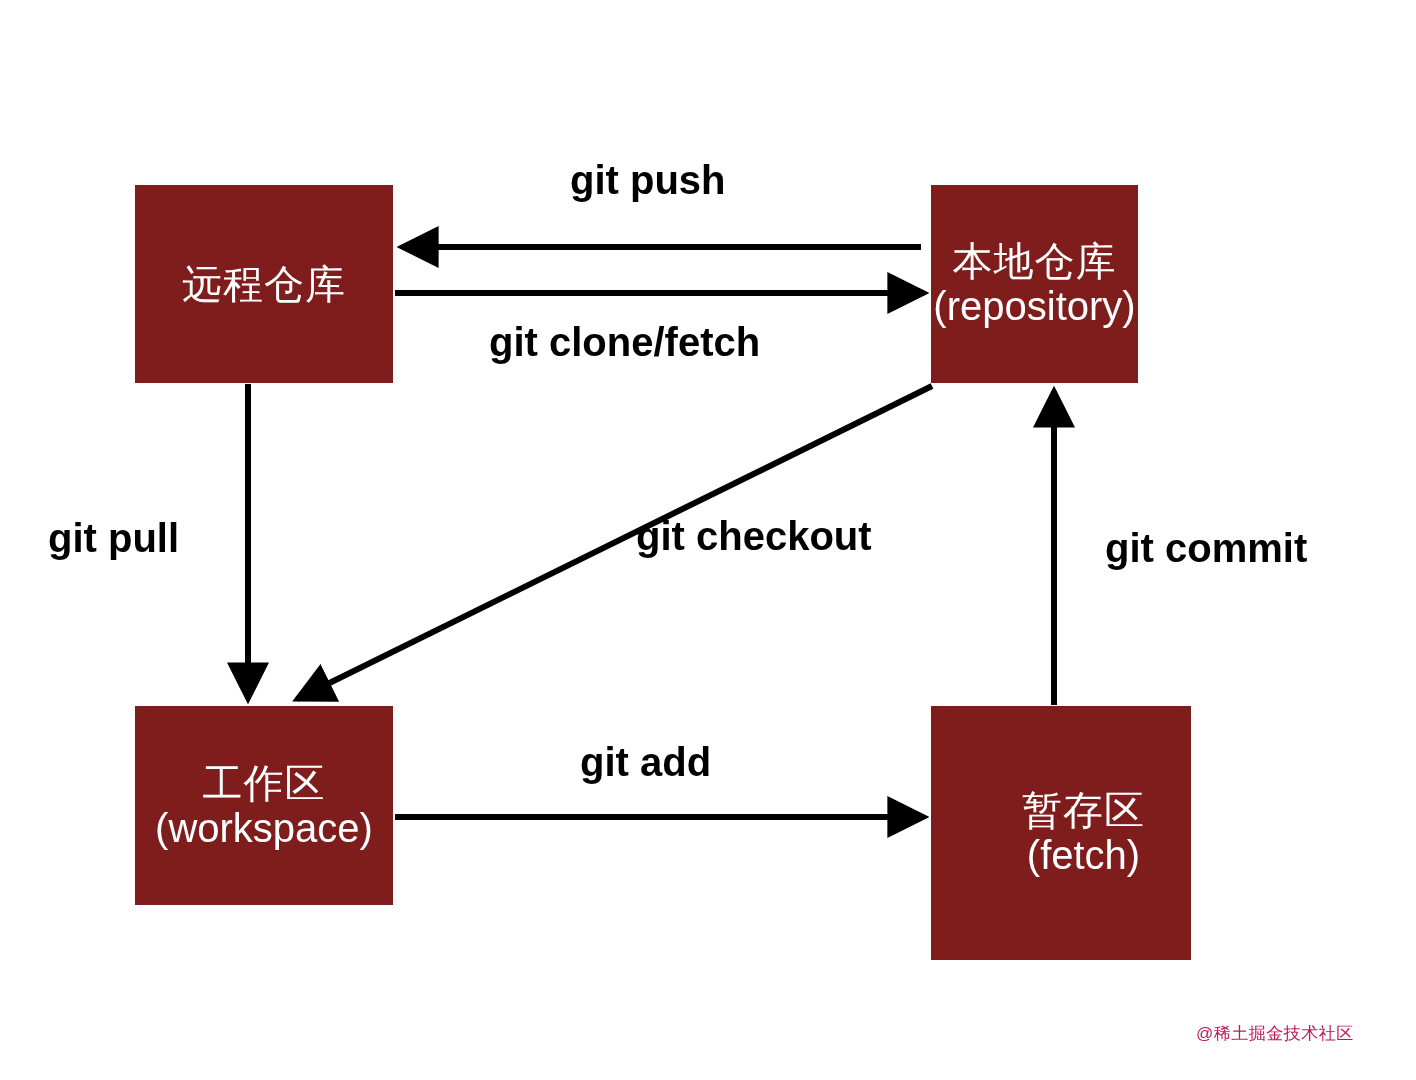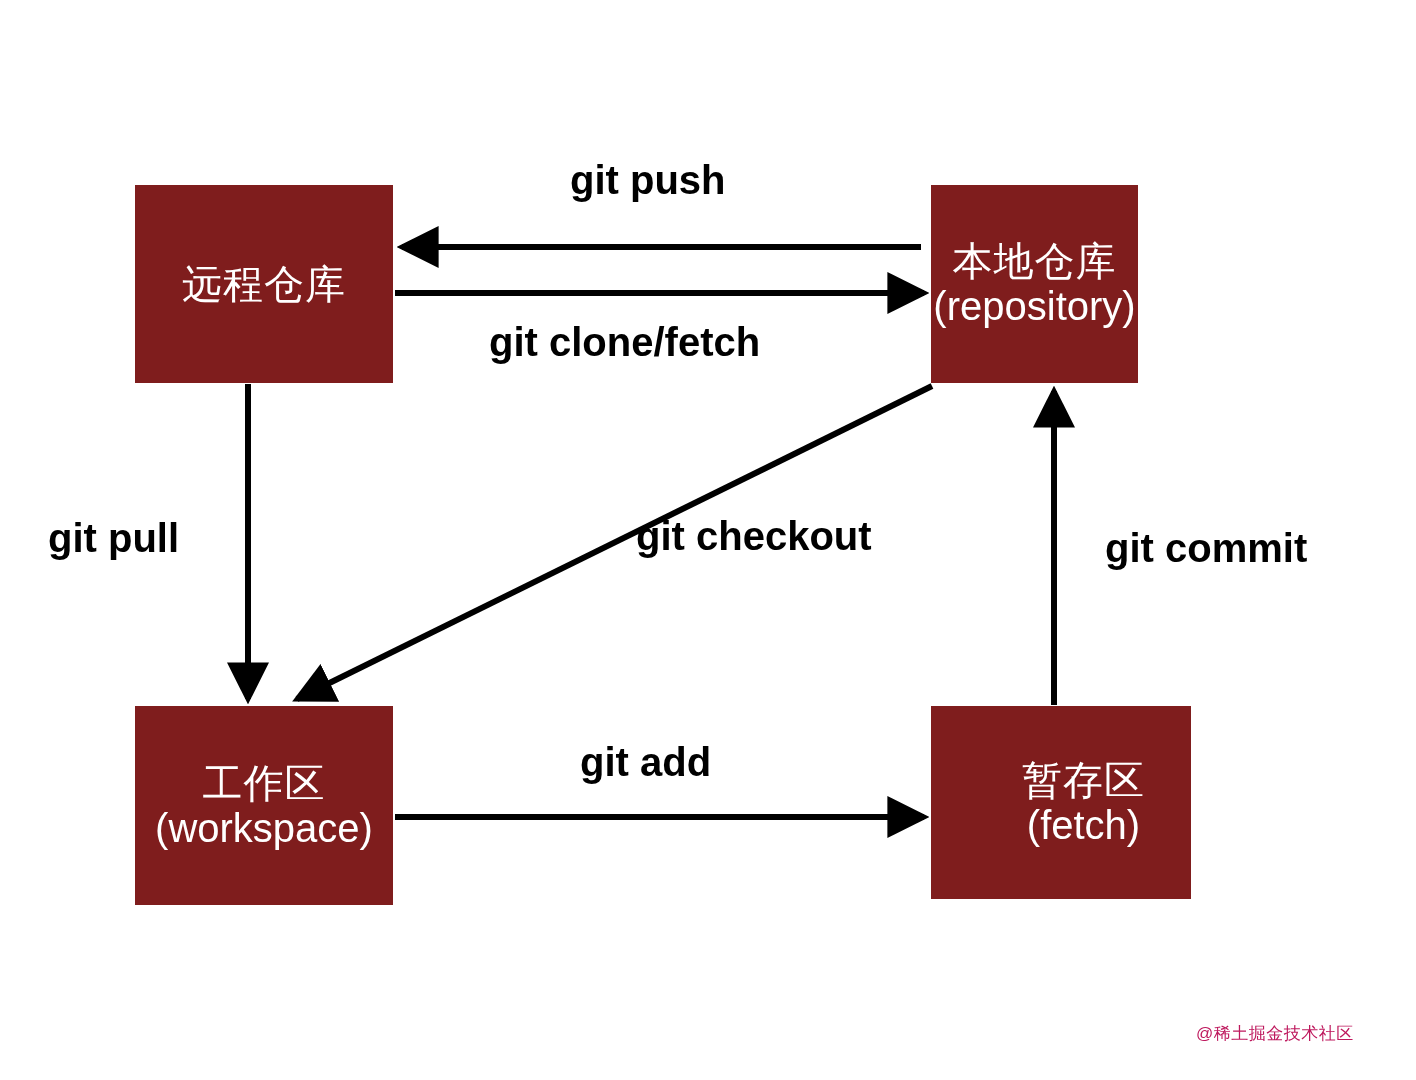--- a/index.html
+++ b/index.html
@@ -32,21 +32,21 @@
     text-align: center;
     box-sizing: border-box;
   }
   .node .ln { display: block; white-space: nowrap; }
   .node .ln-cn { font-size: 40px; letter-spacing: 1px; }
   .node .ln-en { font-size: 40px; }
 
   #node-remote     { left: 135px; top: 185px; width: 258px; height: 198px; }
   #node-repository { left: 931px; top: 185px; width: 207px; height: 198px; }
   #node-workspace  { left: 135px; top: 706px; width: 258px; height: 199px; }
-  #node-index      { left: 931px; top: 706px; width: 260px; height: 193px; padding-left: 45px; }
+  #node-index      { left: 931px; top: 706px; width: 260px; height: 254px; padding-left: 45px; }
 
   .edge-label {
     position: absolute;
     color: #000000;
     font-weight: bold;
     font-size: 40px;
     white-space: nowrap;
     font-family: "Liberation Sans", "DejaVu Sans", sans-serif;
   }
   #label-push     { left: 570px;  top: 158px; }

